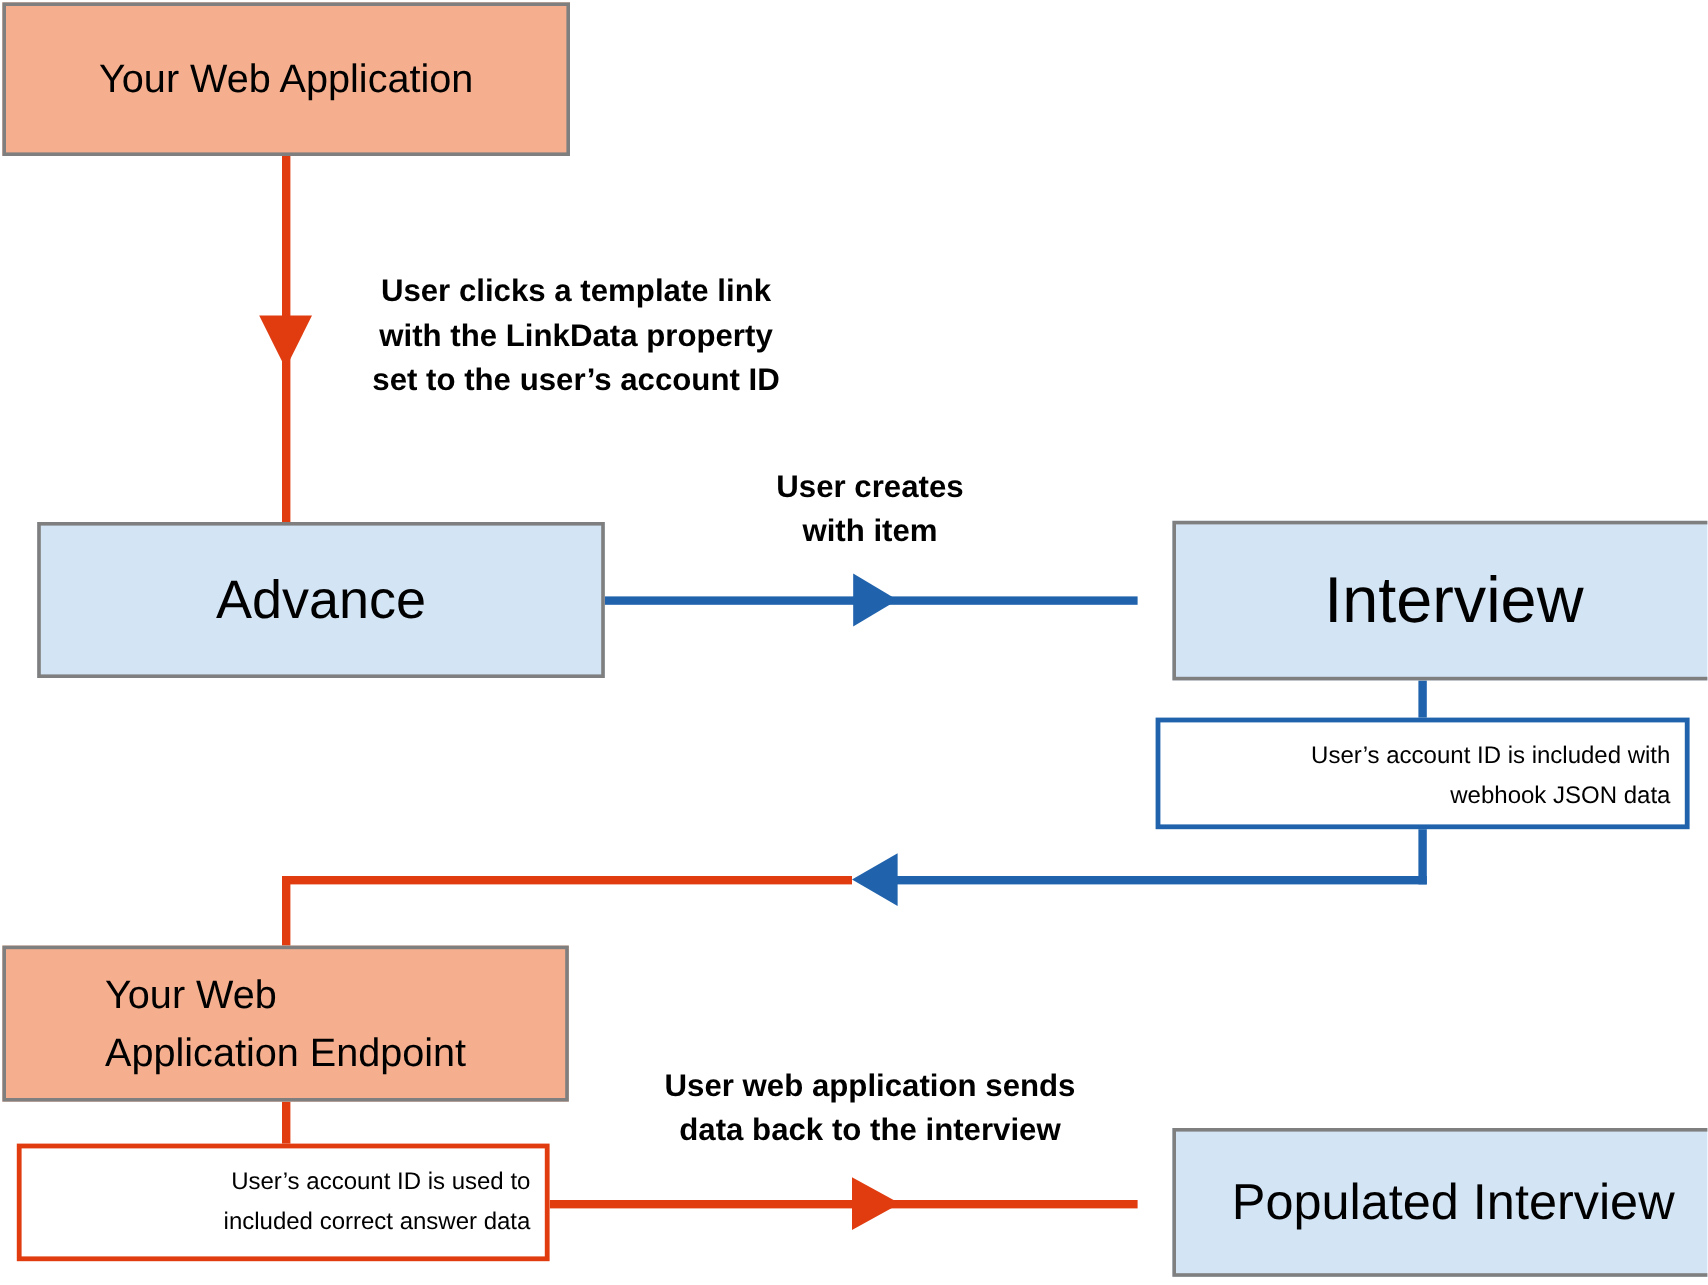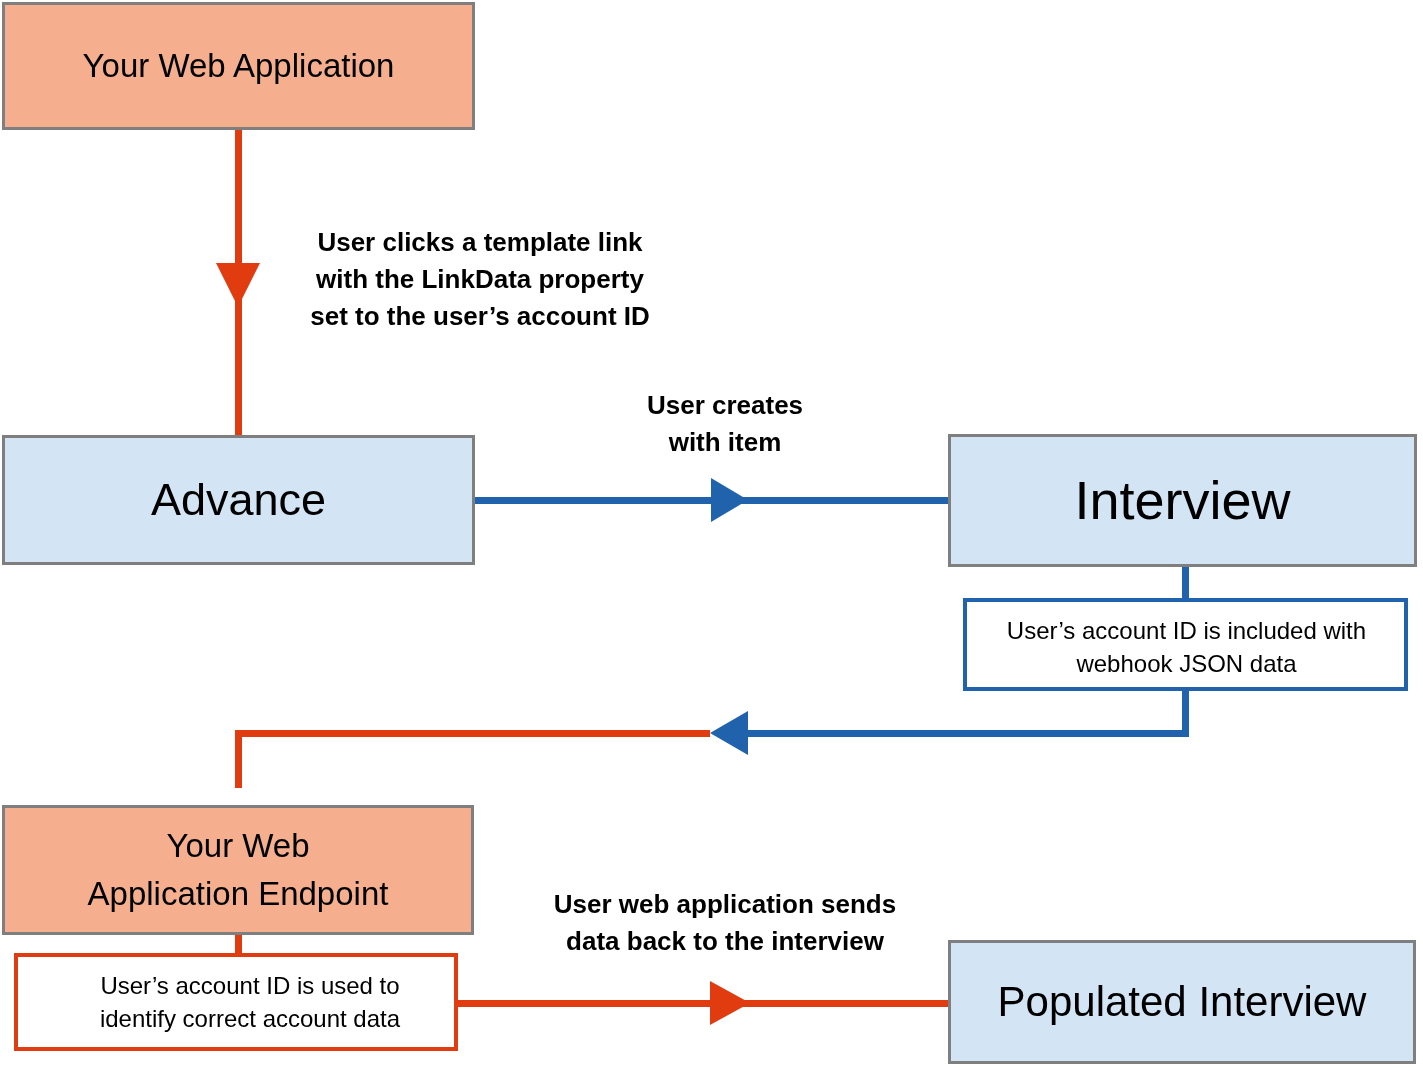--- a/index.html
+++ b/index.html
@@ -18,36 +18,36 @@
     background:#fff;
     font-family:"Liberation Sans", sans-serif;
     color:var(--text);
     overflow:hidden;
   }
   .node{
     position:absolute;
     box-sizing:border-box;
     border:3px solid var(--grayborder);
     display:flex;align-items:center;justify-content:center;
-    text-align:center;
+    text-align:left;
     z-index:3;
     line-height:1.3;
   }
   .salmon{background:var(--salmon);}
-  .bluebox{background:var(--bluefill);}
-  .pre{white-space:pre-line;margin-top:17px;}
+  .bluebox{background:var(--bluefill);margin-left:29px;}
+  .pre{white-space:pre-line;}
   .callout{
     position:absolute;
     box-sizing:border-box;
     background:var(--calloutbg);
     z-index:3;
-    font-size:24px;
+    font-size:20px;
     line-height:33px;
     white-space:pre-line;
-    text-align:center;
+    text-align:right;
   }
   .annotation{
     position:absolute;
     z-index:4;
     font-weight:600;
     font-size:26px;
     line-height:37px;
     text-align:center;
     white-space:pre-line;
   }
@@ -83,21 +83,21 @@
 
   <div class="node salmon pre" style="left:2px; top:788px; width:472px; height:130px; font-size:33px; line-height:1.45;">Your Web
 Application Endpoint</div>
 
   <div class="node bluebox" style="left:948px; top:940px; width:468px; height:124px; font-size:42px;">Populated Interview</div>
 
   <div class="callout" style="left:963px; top:598px; width:445px; height:93px; border:4px solid var(--blue); padding:12px 12px 12px 14px;">User’s account ID is included with
 webhook JSON data</div>
 
   <div class="callout" style="left:14px; top:953px; width:444px; height:98px; border:4px solid var(--red); padding:12px 12px 12px 40px;">User’s account ID is used to
-identify correct account data</div>
+included correct answer data</div>
 
   <div class="annotation" style="left:280px; top:224px; width:400px;">User clicks a template link
 with the LinkData property
 set to the user’s account ID</div>
 
   <div class="annotation" style="left:575px; top:387px; width:300px;">User creates
 with item</div>
 
 
   <div class="annotation" style="left:525px; top:886px; width:400px;">User web application sends

